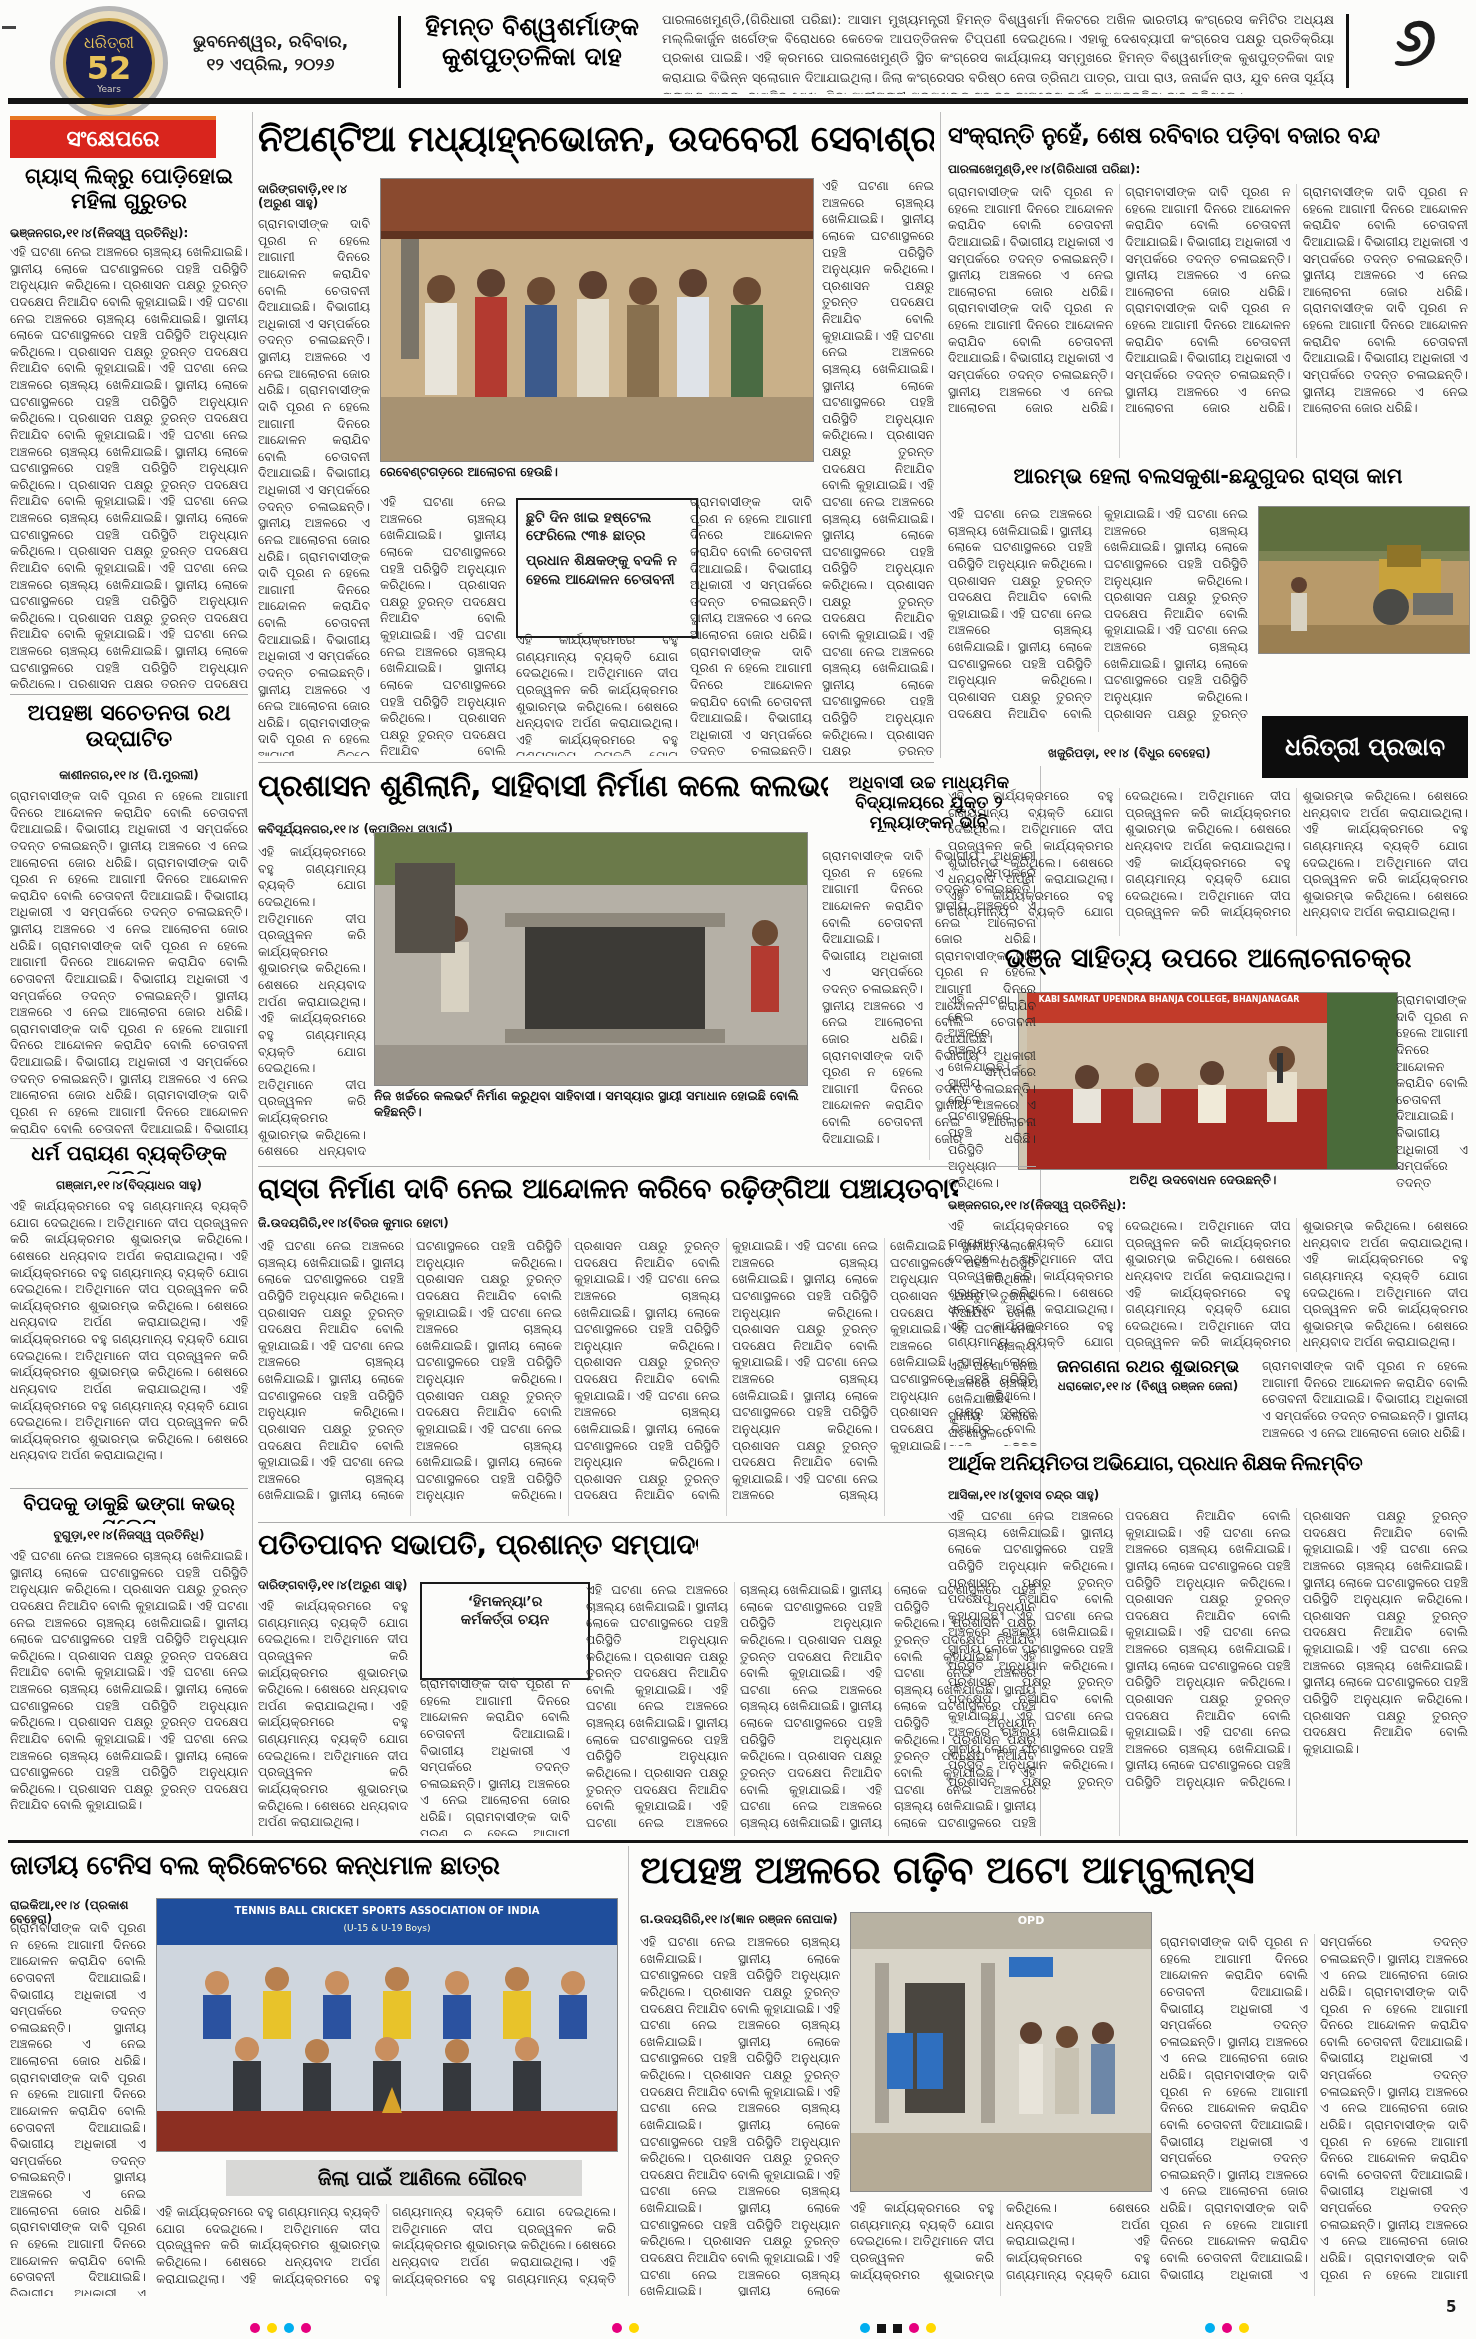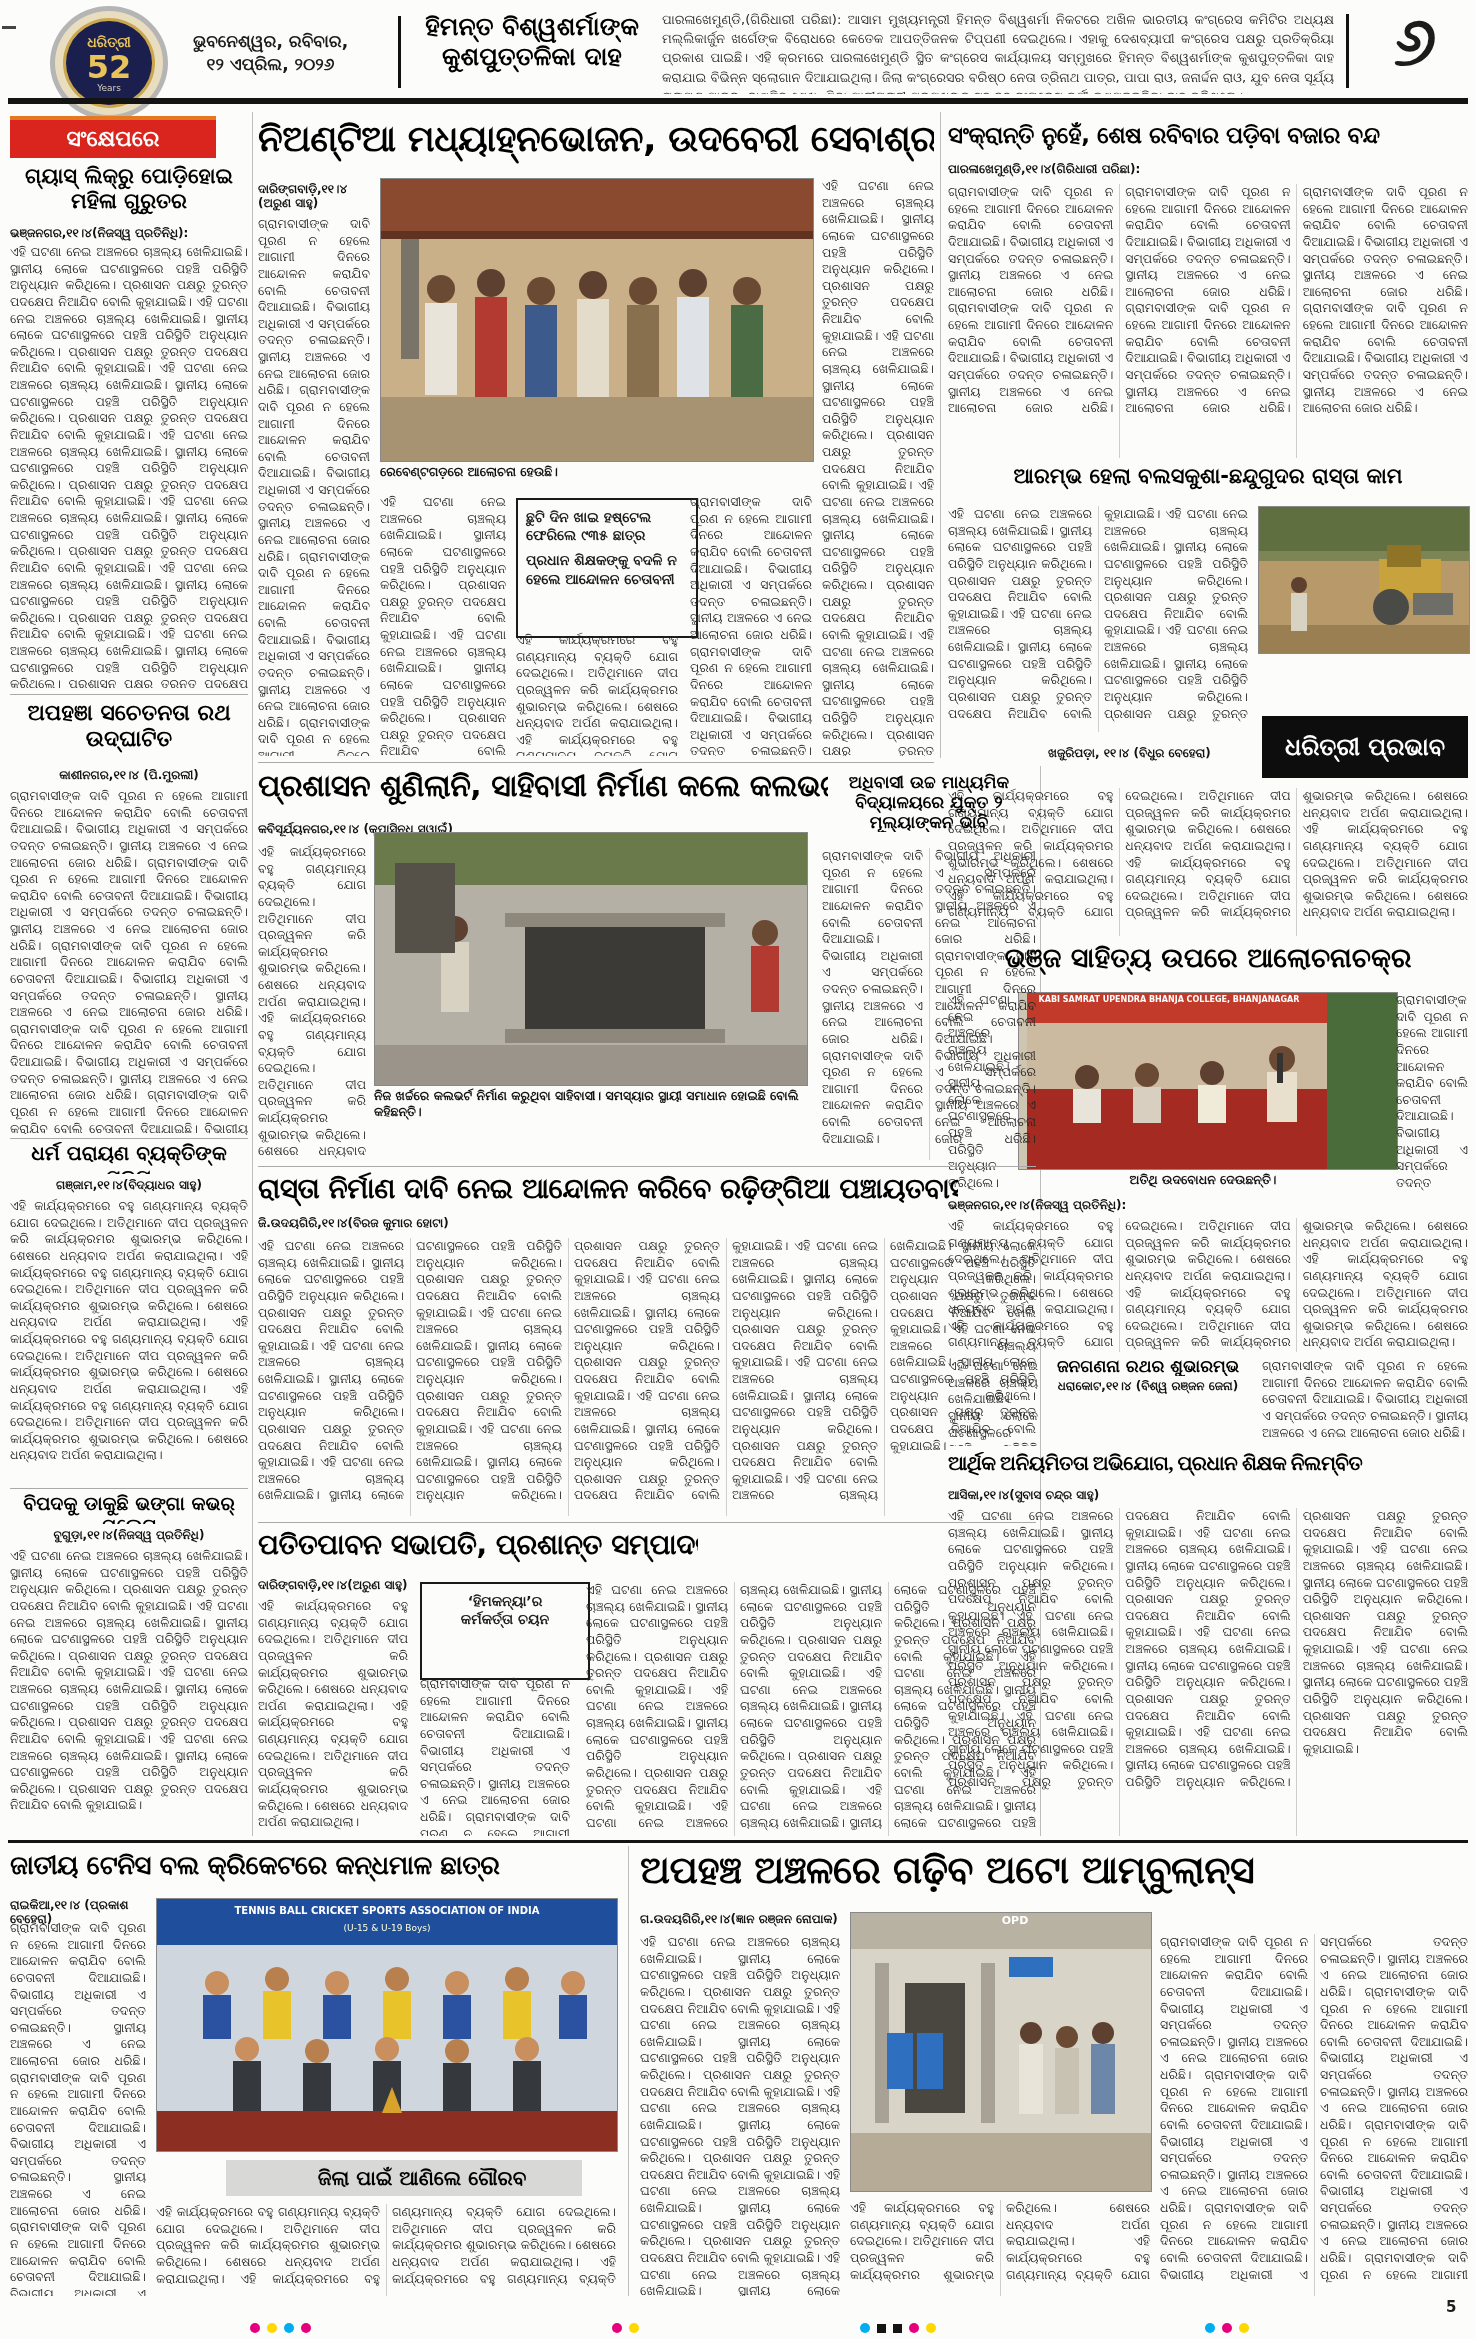--- a/index.html
+++ b/index.html
@@ -33,21 +33,21 @@
 </head>
 <body>
 
 <div class="page">
 
   <div class="abs" style="left:2px;top:26px;width:14px;height:3px;background:#444"></div>
 
   <div class="abs" style="left:50px;top:6px;">
     <div class="logo-ring">
       <div class="logo-core">
-        <div style="font-size:14px;font-weight:bold;">ଧରିତ୍ରୀ</div>
+        <div style="font-size:16px;font-weight:normal;">ଧରିତ୍ରୀ</div>
         <div style="font-size:32px;font-weight:bold;line-height:1;">52</div>
         <div style="font-size:9px;color:#d8d2c0;">Years</div>
       </div>
     </div>
   </div>
 
   <div class="abs" style="left:188px;top:30px;width:165px;text-align:center;font-weight:bold;font-size:17px;line-height:1.35;">
     <div>ଭୁବନେଶ୍ୱର, ରବିବାର,</div>
     <div>୧୨ ଏପ୍ରିଲ, ୨୦୨୬</div>
   </div>
@@ -291,21 +291,21 @@
       <rect x="36" y="120" width="26" height="56" fill="#2f6fbf"></rect>
       <rect x="66" y="120" width="26" height="56" fill="#2f6fbf"></rect>
       <circle cx="180" cy="120" r="11" fill="#5e4030"></circle>
         <rect x="168" y="131" width="24" height="70" fill="#e8e4da"></rect>
       <circle cx="216" cy="124" r="11" fill="#6b4a33"></circle>
         <rect x="204" y="135" width="24" height="66" fill="#c8c2b2"></rect>
       <circle cx="252" cy="120" r="11" fill="#5e4030"></circle>
         <rect x="240" y="131" width="24" height="70" fill="#6d87a8"></rect>
       <rect y="220" width="300" height="58" fill="#b5ab96"></rect>
     </svg>
-    <div class="abs" style="left:142px;top:1px;width:44px;text-align:center;color:#fff;font-size:11px;font-weight:bold;">OPD</div>
+    <div class="abs" style="left:158px;top:1px;width:44px;text-align:center;color:#fff;font-size:11px;font-weight:bold;">OPD</div>
   </div>
   <div class="abs bt c2" style="left:1160px;top:1934px;width:308px;height:362px;">ଗ୍ରାମବାସୀଙ୍କ ଦାବି ପୂରଣ ନ ହେଲେ ଆଗାମୀ ଦିନରେ ଆନ୍ଦୋଳନ କରାଯିବ ବୋଲି ଚେତାବନୀ ଦିଆଯାଇଛି। ବିଭାଗୀୟ ଅଧିକାରୀ ଏ ସମ୍ପର୍କରେ ତଦନ୍ତ ଚଳାଇଛନ୍ତି। ସ୍ଥାନୀୟ ଅଞ୍ଚଳରେ ଏ ନେଇ ଆଲୋଚନା ଜୋର ଧରିଛି। ଗ୍ରାମବାସୀଙ୍କ ଦାବି ପୂରଣ ନ ହେଲେ ଆଗାମୀ ଦିନରେ ଆନ୍ଦୋଳନ କରାଯିବ ବୋଲି ଚେତାବନୀ ଦିଆଯାଇଛି। ବିଭାଗୀୟ ଅଧିକାରୀ ଏ ସମ୍ପର୍କରେ ତଦନ୍ତ ଚଳାଇଛନ୍ତି। ସ୍ଥାନୀୟ ଅଞ୍ଚଳରେ ଏ ନେଇ ଆଲୋଚନା ଜୋର ଧରିଛି। ଗ୍ରାମବାସୀଙ୍କ ଦାବି ପୂରଣ ନ ହେଲେ ଆଗାମୀ ଦିନରେ ଆନ୍ଦୋଳନ କରାଯିବ ବୋଲି ଚେତାବନୀ ଦିଆଯାଇଛି। ବିଭାଗୀୟ ଅଧିକାରୀ ଏ ସମ୍ପର୍କରେ ତଦନ୍ତ ଚଳାଇଛନ୍ତି। ସ୍ଥାନୀୟ ଅଞ୍ଚଳରେ ଏ ନେଇ ଆଲୋଚନା ଜୋର ଧରିଛି। ଗ୍ରାମବାସୀଙ୍କ ଦାବି ପୂରଣ ନ ହେଲେ ଆଗାମୀ ଦିନରେ ଆନ୍ଦୋଳନ କରାଯିବ ବୋଲି ଚେତାବନୀ ଦିଆଯାଇଛି। ବିଭାଗୀୟ ଅଧିକାରୀ ଏ ସମ୍ପର୍କରେ ତଦନ୍ତ ଚଳାଇଛନ୍ତି। ସ୍ଥାନୀୟ ଅଞ୍ଚଳରେ ଏ ନେଇ ଆଲୋଚନା ଜୋର ଧରିଛି। ଗ୍ରାମବାସୀଙ୍କ ଦାବି ପୂରଣ ନ ହେଲେ ଆଗାମୀ ଦିନରେ ଆନ୍ଦୋଳନ କରାଯିବ ବୋଲି ଚେତାବନୀ ଦିଆଯାଇଛି। ବିଭାଗୀୟ ଅଧିକାରୀ ଏ ସମ୍ପର୍କରେ ତଦନ୍ତ ଚଳାଇଛନ୍ତି। ସ୍ଥାନୀୟ ଅଞ୍ଚଳରେ ଏ ନେଇ ଆଲୋଚନା ଜୋର ଧରିଛି। ଗ୍ରାମବାସୀଙ୍କ ଦାବି ପୂରଣ ନ ହେଲେ ଆଗାମୀ ଦିନରେ ଆନ୍ଦୋଳନ କରାଯିବ ବୋଲି ଚେତାବନୀ ଦିଆଯାଇଛି। ବିଭାଗୀୟ ଅଧିକାରୀ ଏ ସମ୍ପର୍କରେ ତଦନ୍ତ ଚଳାଇଛନ୍ତି। ସ୍ଥାନୀୟ ଅଞ୍ଚଳରେ ଏ ନେଇ ଆଲୋଚନା ଜୋର ଧରିଛି। ଗ୍ରାମବାସୀଙ୍କ ଦାବି ପୂରଣ ନ ହେଲେ ଆଗାମୀ ଦିନରେ ଆନ୍ଦୋଳନ କରାଯିବ ବୋଲି ଚେତାବନୀ ଦିଆଯାଇଛି। ବିଭାଗୀୟ ଅଧିକାରୀ ଏ ସମ୍ପର୍କରେ ତଦନ୍ତ ଚଳାଇଛନ୍ତି। ସ୍ଥାନୀୟ ଅଞ୍ଚଳରେ ଏ ନେଇ ଆଲୋଚନା ଜୋର ଧରିଛି। ଗ୍ରାମବାସୀଙ୍କ ଦାବି ପୂରଣ ନ ହେଲେ ଆଗାମୀ ଦିନରେ ଆନ୍ଦୋଳନ କରାଯିବ ବୋଲି ଚେତାବନୀ ଦିଆଯାଇଛି। ବିଭାଗୀୟ ଅଧିକାରୀ ଏ ସମ୍ପର୍କରେ ତଦନ୍ତ ଚଳାଇଛନ୍ତି। ସ୍ଥାନୀୟ ଅଞ୍ଚଳରେ ଏ ନେଇ ଆଲୋଚନା ଜୋର ଧରିଛି।</div>
   <div class="abs bt c2" style="left:850px;top:2200px;width:300px;height:96px;">ଏହି କାର୍ଯ୍ୟକ୍ରମରେ ବହୁ ଗଣ୍ୟମାନ୍ୟ ବ୍ୟକ୍ତି ଯୋଗ ଦେଇଥିଲେ। ଅତିଥିମାନେ ଦୀପ ପ୍ରଜ୍ୱଳନ କରି କାର୍ଯ୍ୟକ୍ରମର ଶୁଭାରମ୍ଭ କରିଥିଲେ। ଶେଷରେ ଧନ୍ୟବାଦ ଅର୍ପଣ କରାଯାଇଥିଲା। ଏହି କାର୍ଯ୍ୟକ୍ରମରେ ବହୁ ଗଣ୍ୟମାନ୍ୟ ବ୍ୟକ୍ତି ଯୋଗ ଦେଇଥିଲେ। ଅତିଥିମାନେ ଦୀପ ପ୍ରଜ୍ୱଳନ କରି କାର୍ଯ୍ୟକ୍ରମର ଶୁଭାରମ୍ଭ କରିଥିଲେ। ଶେଷରେ ଧନ୍ୟବାଦ ଅର୍ପଣ କରାଯାଇଥିଲା।</div>
 
   <div class="abs" style="left:1446px;top:2298px;font-size:15px;font-weight:bold;">5</div>
 
   <div class="abs" style="left:250px;top:2318px;">
     <span class="dot" style="background:#e6007e"></span><span class="dot" style="background:#ffd800"></span><span class="dot" style="background:#00aeef"></span><span class="dot" style="background:#e6007e"></span>
   </div>
   <div class="abs" style="left:612px;top:2318px;">

